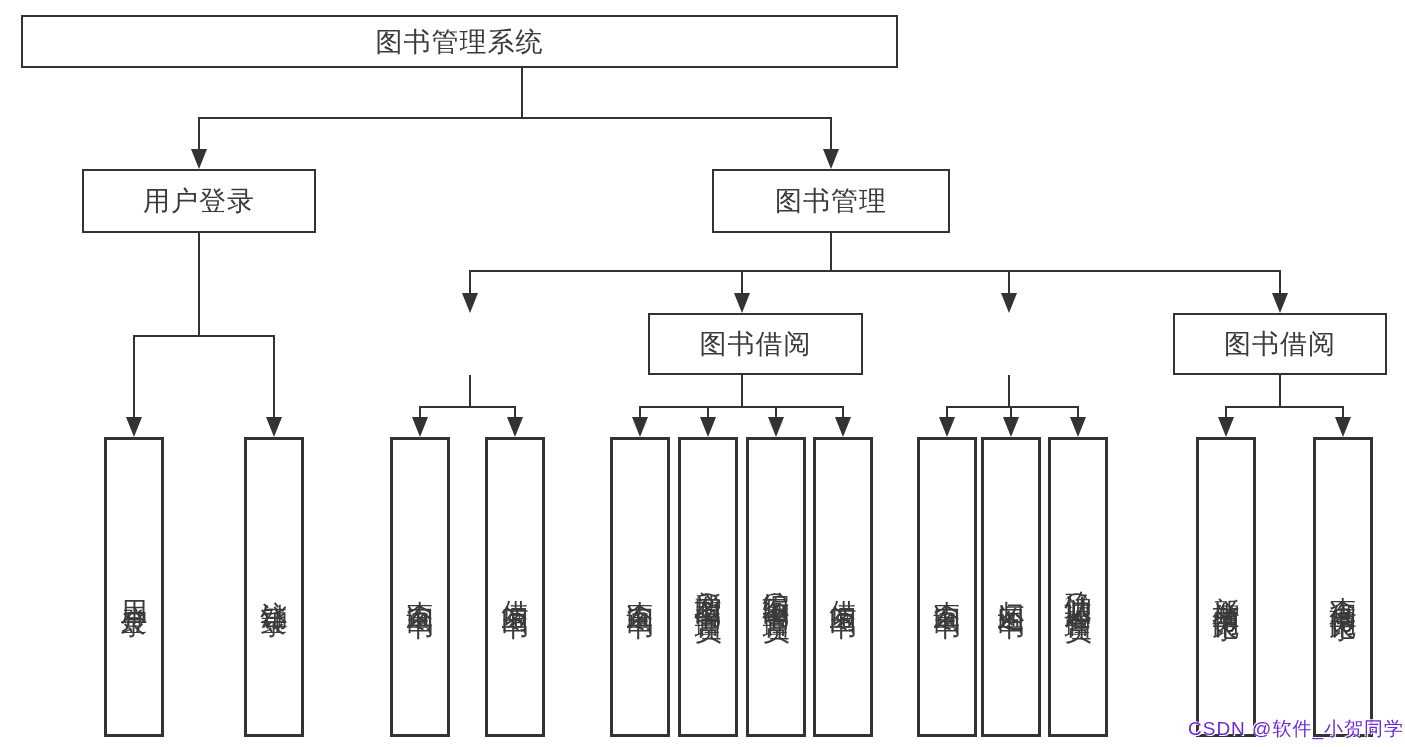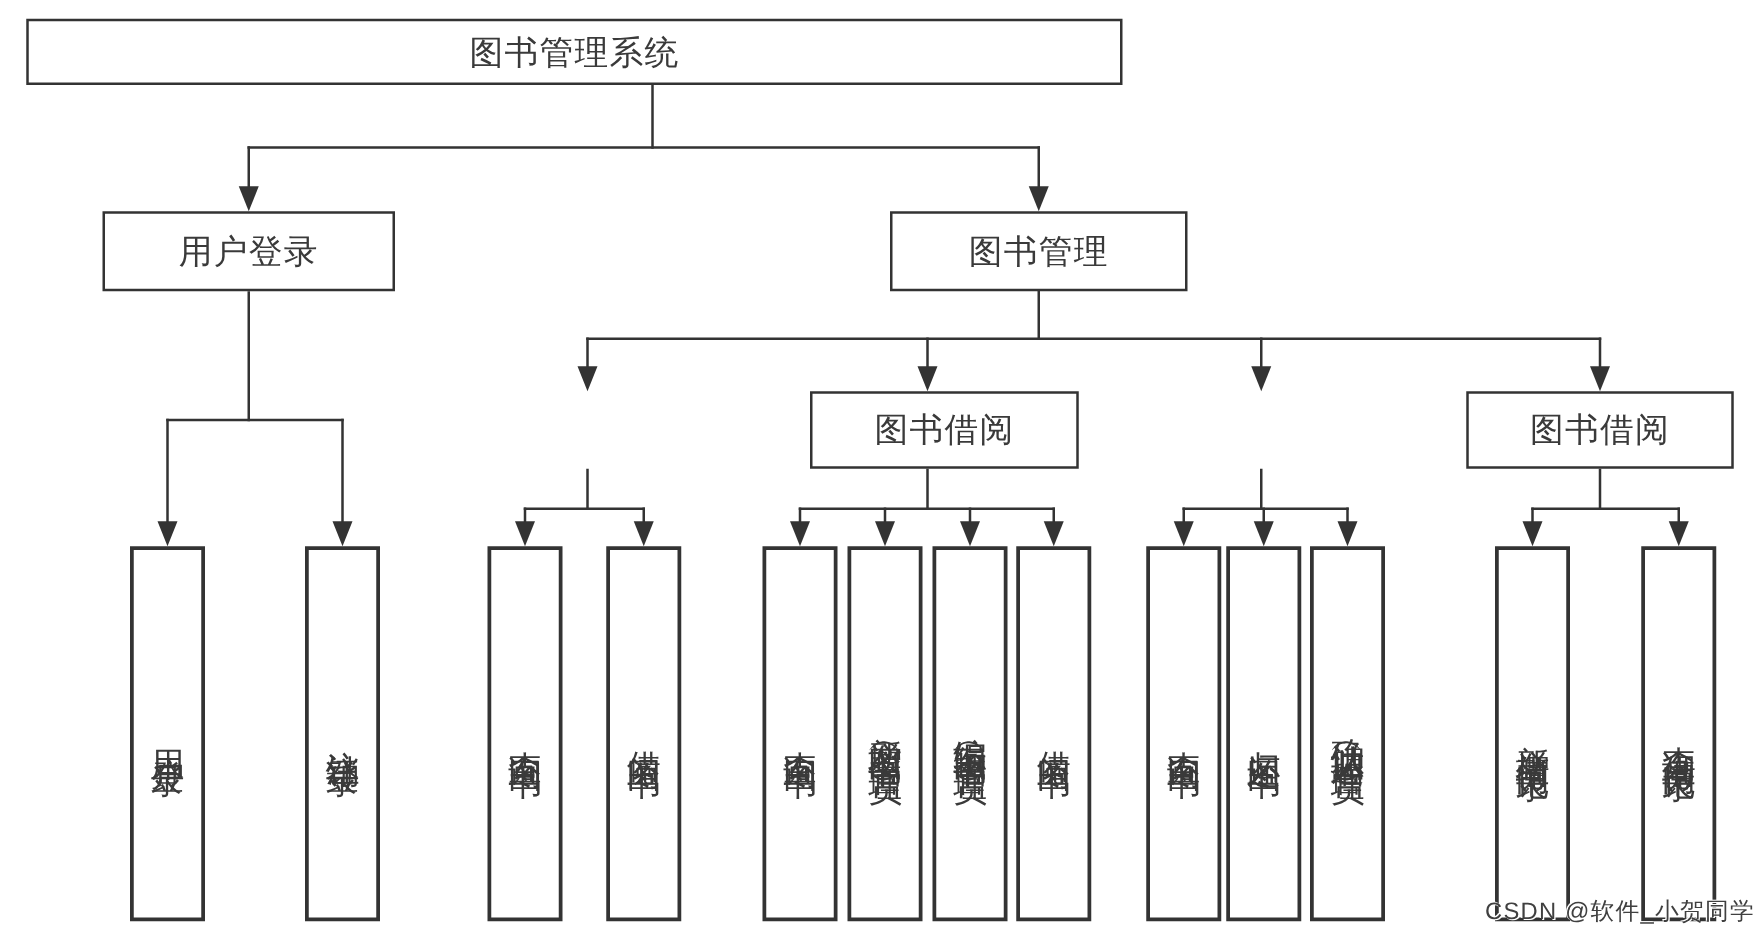--- a/index.html
+++ b/index.html
@@ -50,21 +50,21 @@
     border-left: 8px solid transparent;
     border-right: 8px solid transparent;
     border-top: 20px solid #333333;
   }
   .watermark {
     position: absolute;
     left: 1188px;
     top: 716px;
     font-size: 19px;
     letter-spacing: 1px;
-    color: #404040;
+    color: #6d28d9;
     text-shadow: 1px 1px 0 #ffffff, -1px -1px 0 #ffffff;
     z-index: 10;
     white-space: nowrap;
   }
 </style>
 </head>
 <body>
 
 <div id="canvas">
 

